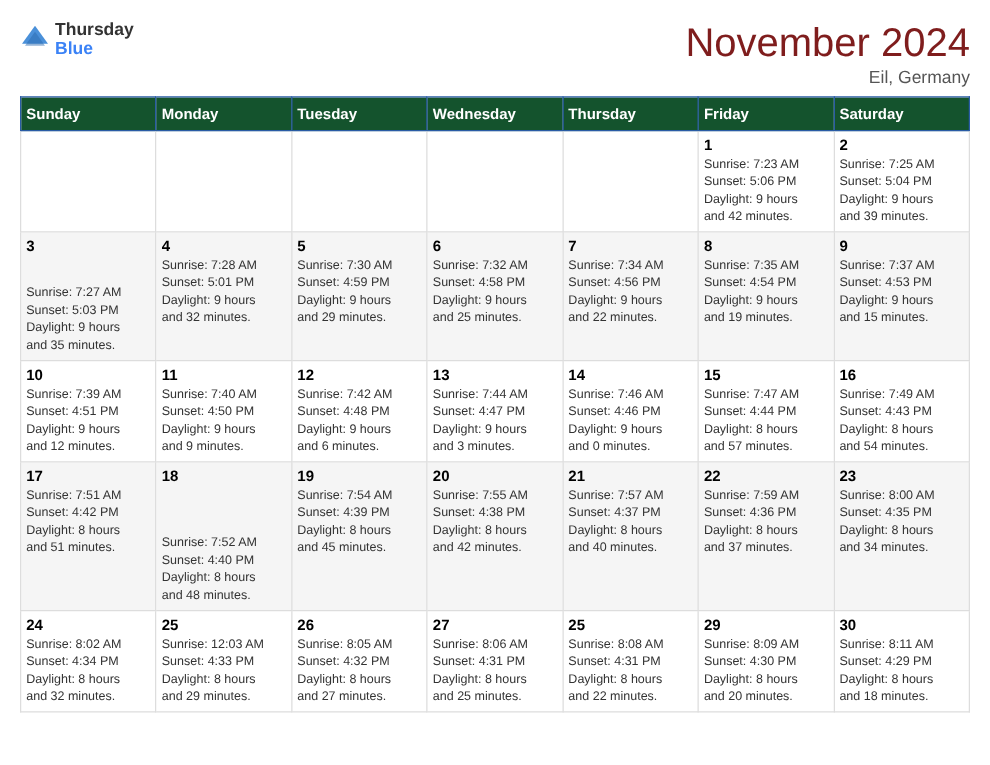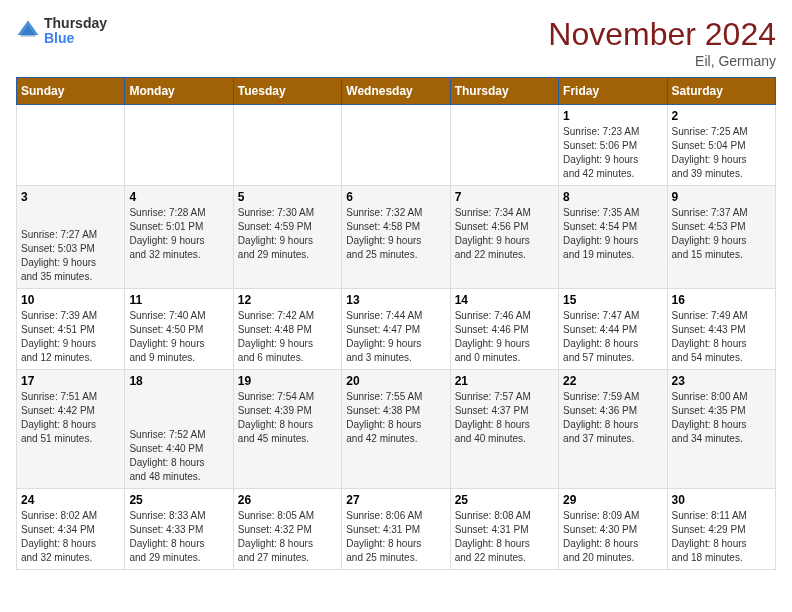--- a/index.html
+++ b/index.html
@@ -43,21 +43,21 @@
     .location {
       font-size: 14px;
       color: #555;
     }
     .calendar {
       width: 100%;
       border-collapse: collapse;
       font-size: 11px;
     }
     .calendar th {
-      background: #a16207;
+      background: #14532d;
       color: #fff;
       padding: 6px 4px;
       text-align: left;
       font-size: 12px;
       font-weight: bold;
       border: 1px solid #2a5ca5;
     }
     .calendar td {
       vertical-align: top;
       border: 1px solid #ddd;
@@ -294,21 +294,21 @@
       <tr>
         <td>
           <span class="day-num">24</span>
           <div class="day-info" style="white-space: pre-line;">Sunrise: 8:02 AM
 Sunset: 4:34 PM
 Daylight: 8 hours
 and 32 minutes.</div>
         </td>
         <td>
           <span class="day-num">25</span>
-          <div class="day-info" style="white-space: pre-line;">Sunrise: 8:33 AM
+          <div class="day-info" style="white-space: pre-line;">Sunrise: 12:03 AM
 Sunset: 4:33 PM
 Daylight: 8 hours
 and 29 minutes.</div>
         </td>
         <td>
           <span class="day-num">26</span>
           <div class="day-info" style="white-space: pre-line;">Sunrise: 8:05 AM
 Sunset: 4:32 PM
 Daylight: 8 hours
 and 27 minutes.</div>

